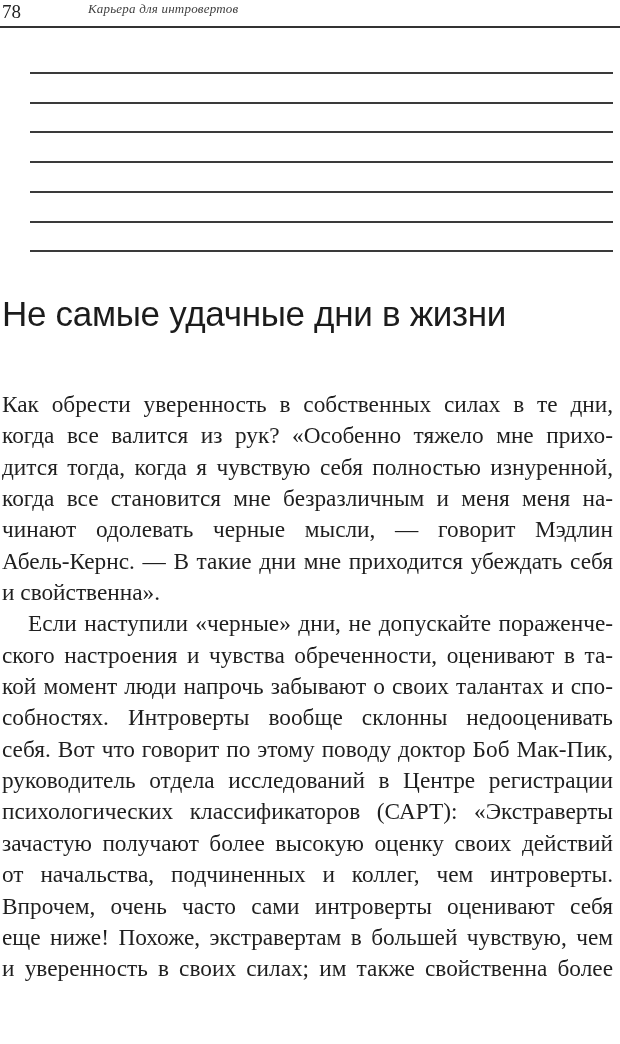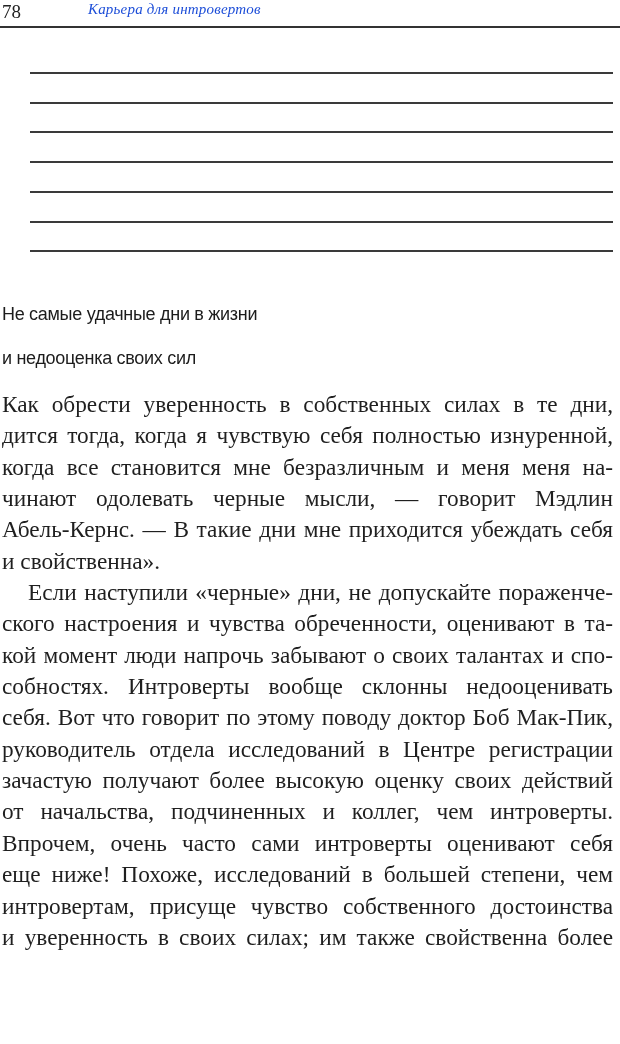--- a/index.html
+++ b/index.html
@@ -1,23 +1,23 @@
 <!DOCTYPE html>
 <html><head>
 <meta charset="utf-8">
 <style>
   html, body { margin: 0; padding: 0; background: #ffffff; }
   body { width: 620px; height: 1044px; position: relative; overflow: hidden; color: #1f1f1f; }
   .running-head { position: absolute; left: 0; top: 0; width: 620px; height: 28px; }
   .page-number { position: absolute; left: 2px; top: 1px; font-family: "Liberation Serif", serif; font-size: 19px; color: #222; }
-  .running-title { position: absolute; left: 88px; top: 1px; font-family: "Liberation Serif", serif; font-style: italic; font-size: 15px; color: #1d4ed8; letter-spacing: 0.2px; }
+  .running-title { position: absolute; left: 88px; top: 1px; font-family: "Liberation Serif", serif; font-style: italic; font-size: 13px; color: #404040; letter-spacing: 0.2px; }
   .head-rule { position: absolute; left: 0; top: 26px; width: 620px; height: 2px; background: #333; }
   .write-lines { position: absolute; left: 30px; top: 0; width: 583px; }
   .write-line { position: absolute; left: 0; width: 583px; height: 2px; background: #3a3a3a; }
-  .section-heading { position: absolute; left: 2px; top: 292px; width: 600px; font-family: "Liberation Sans", sans-serif; font-size: 18px; line-height: 44px; color: #1c1c1c; letter-spacing: -0.3px; }
+  .section-heading { position: absolute; left: 2px; top: 292px; width: 600px; font-family: "Liberation Sans", sans-serif; font-size: 35px; line-height: 44px; color: #1c1c1c; letter-spacing: -0.3px; }
   .body-text { position: absolute; left: 2px; top: 389px; width: 611px; font-family: "Liberation Serif", serif; font-size: 23.3px; line-height: 31.35px; color: #1f1f1f; }
   .para { margin: 0; text-align: justify; text-align-last: left; }
   .para .ln { display: block; text-align: justify; text-align-last: justify; white-space: nowrap; }
   .para .ln.last { text-align-last: left; }
   .para.indent .ln.first { text-indent: 26px; }
 </style>
 </head>
 <body>
 
 <div class="running-head">
@@ -31,39 +31,39 @@
     <div class="write-line" style="top: 102px;"></div>
     <div class="write-line" style="top: 131px;"></div>
     <div class="write-line" style="top: 161px;"></div>
     <div class="write-line" style="top: 191px;"></div>
     <div class="write-line" style="top: 221px;"></div>
     <div class="write-line" style="top: 250px;"></div>
   </div>
 
 <h2 class="section-heading" style="margin:0;font-weight:normal;">
   <span style="display:block">Не самые удачные дни в жизни</span>
-  <span style="display:block">и недооценка своих сил</span>
 </h2>
 
 <div class="body-text" id="body-text">
   <p class="para">
       <span class="ln first">Как обрести уверенность в собственных силах в те дни,</span>
+      <span class="ln">когда все валится из рук? «Особенно тяжело мне прихо-</span>
       <span class="ln">дится тогда, когда я чувствую себя полностью изнуренной,</span>
       <span class="ln">когда все становится мне безразличным и меня меня на-</span>
       <span class="ln">чинают одолевать черные мысли, — говорит Мэдлин</span>
       <span class="ln">Абель-Кернс. — В такие дни мне приходится убеждать себя</span>
       <span class="ln last">и свойственна».</span>
     </p>
   <p class="para indent">
       <span class="ln first">Если наступили «черные» дни, не допускайте поражен­че-</span>
       <span class="ln">ского настроения и чувства обреченности, оценивают в та-</span>
       <span class="ln">кой момент люди напрочь забывают о своих талантах и спо-</span>
       <span class="ln">собностях. Интроверты вообще склонны недооценивать</span>
       <span class="ln">себя. Вот что говорит по этому поводу доктор Боб Мак-Пик,</span>
       <span class="ln">руководитель отдела исследований в Центре регистрации</span>
+      <span class="ln">психологических классификаторов (САРТ): «Экстраверты</span>
       <span class="ln">зачастую получают более высокую оценку своих действий</span>
       <span class="ln">от начальства, подчиненных и коллег, чем интроверты.</span>
       <span class="ln">Впрочем, очень часто сами интроверты оценивают себя</span>
-      <span class="ln">еще ниже! Похоже, исследований в большей степени, чем</span>
-      <span class="ln">интровертам, присуще чувство собственного достоинства</span>
+      <span class="ln">еще ниже! Похоже, экстравертам в большей чувствую, чем</span>
       <span class="ln">и уверенность в своих силах; им также свойственна более</span>
     </p>
 </div>
 
 </body></html>

